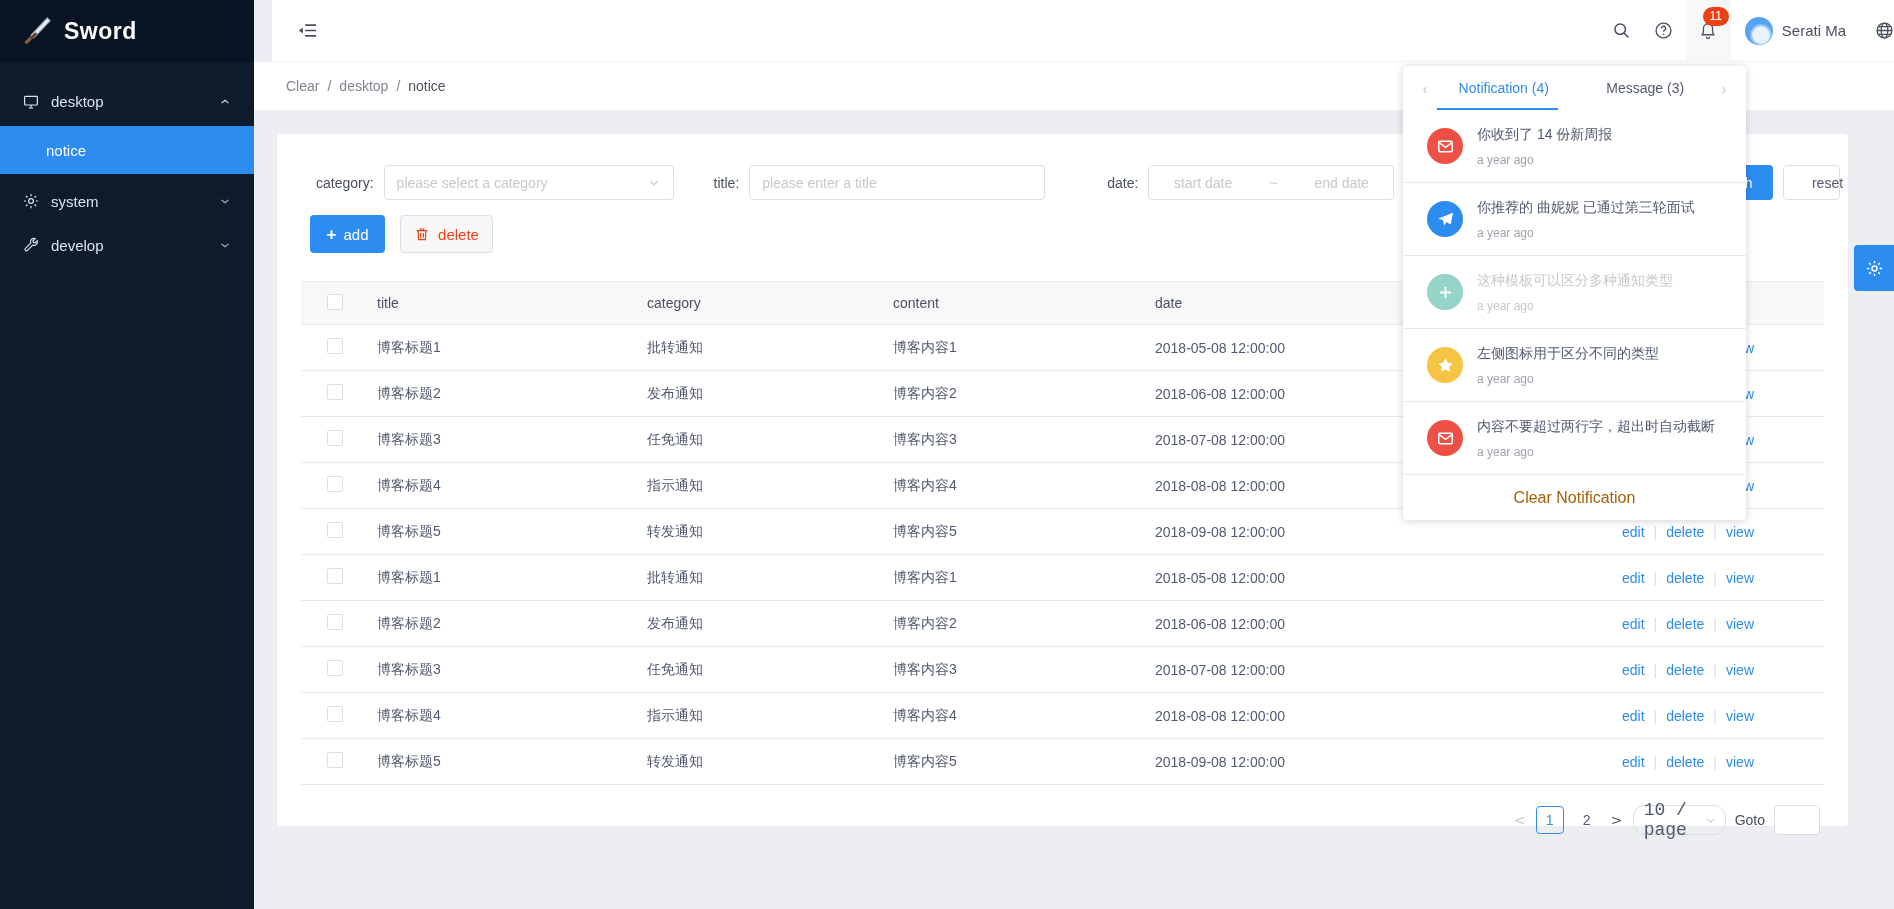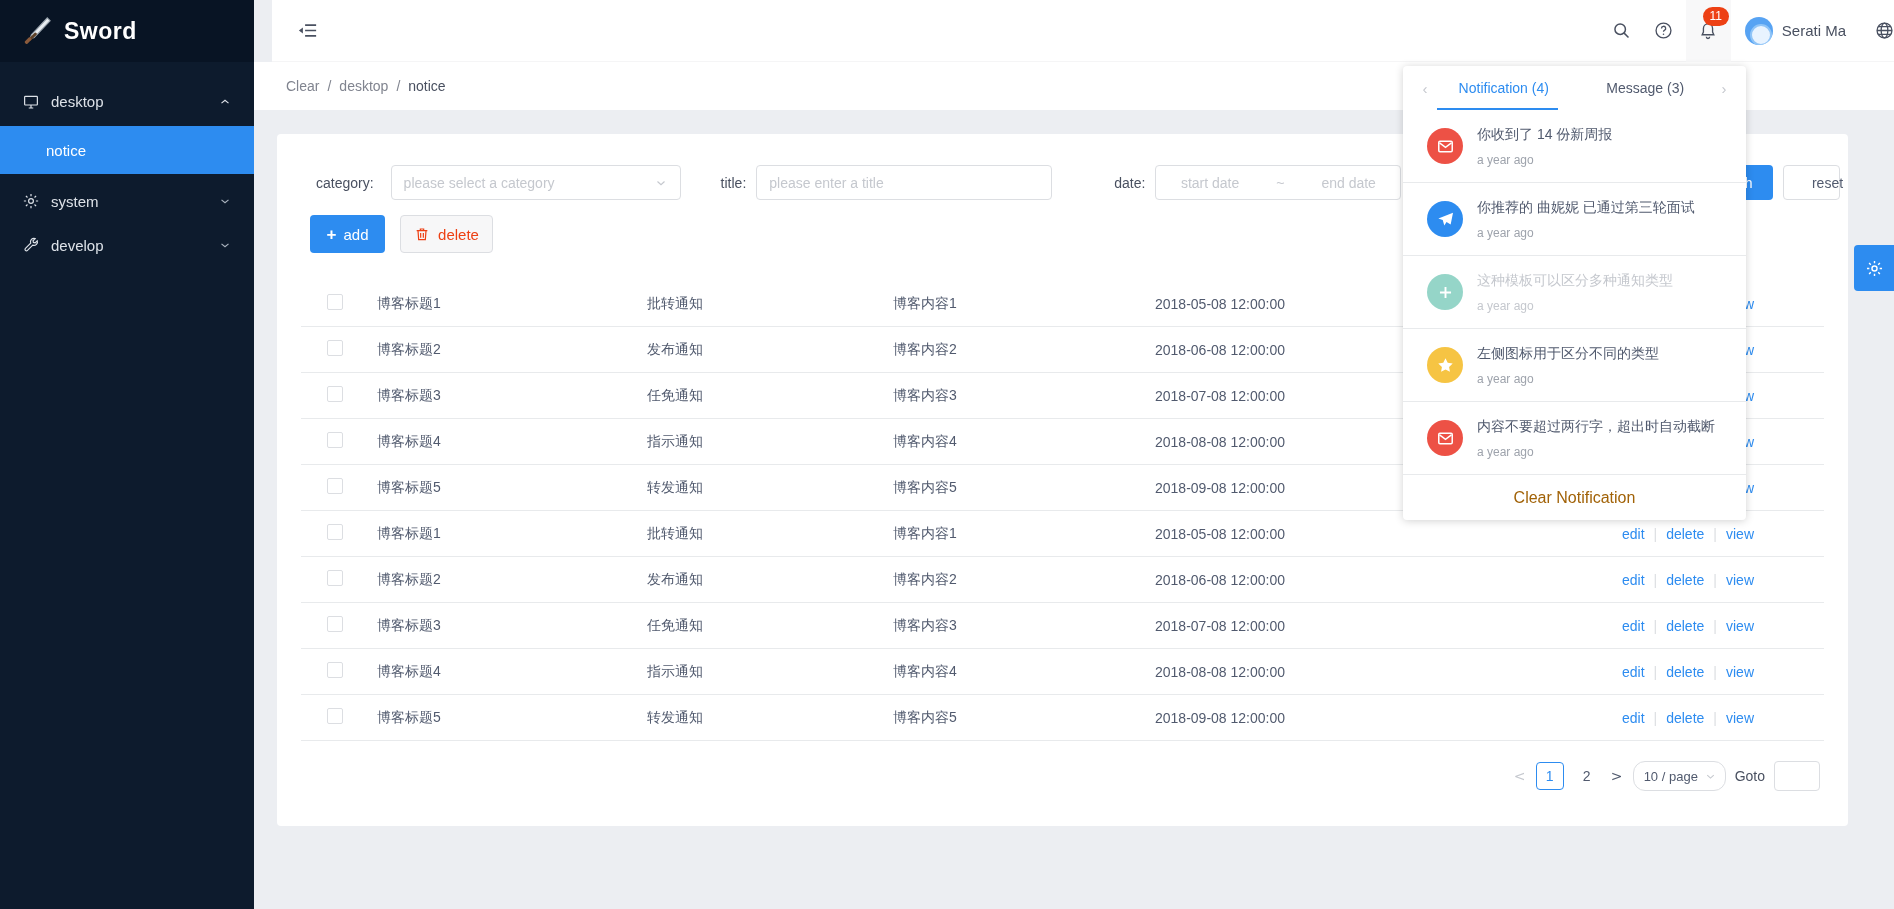--- a/index.html
+++ b/index.html
@@ -39,21 +39,21 @@
   .crumb.last { color:#495060; }
 
   
   .card { position:absolute; left:277px; top:134px; width:1571px; height:692px; background:#fff; border-radius:4px; padding:0 24px; }
 
   .filter-row { display:flex; align-items:center; height:35px; margin-top:31px; padding-left:15px; }
   .f-label { font-size:14px; color:#495060; margin-right:10px; white-space:nowrap; }
   .f-label.lt { margin-left:40px; }
   .f-label.ld { margin-left:62px; }
   .f-box { height:35px; border:1px solid #dcdee2; border-radius:4px; background:#fff; display:flex; align-items:center; font-size:14px; color:#c5c8ce; padding:0 12px; cursor:pointer; }
-  .f-select { width:290px; justify-content:space-between;margin-left:7px; }
+  .f-select { width:290px; justify-content:space-between; }
   .f-input { width:296px; }
   .f-date { width:246px; justify-content:space-around; padding:0 6px; }
 
   .btn { height:35px; border-radius:4px; font-size:14px; display:inline-flex; align-items:center; justify-content:center; cursor:pointer; border:1px solid transparent; }
   .btn-primary { background:#2d8cf0; color:#fff; }
   .btn-default { background:#fff; border-color:#dcdee2; color:#515a6e; }
   .btn-search { position:absolute; left:1413px; top:31px; width:83px; }
   .btn-reset  { position:absolute; left:1506px; top:31px; width:57px;padding-left:32px; }
 
   .toolbar-row { display:flex; align-items:center; margin-top:15px; padding-left:9px; gap:15px; }
@@ -71,21 +71,21 @@
   .cell.actions { text-align:right; padding-right:70px; }
   .cell.actions a { color:#2d8cf0; text-decoration:none; cursor:pointer; }
   .sep { font-style:normal; color:#dcdee2; margin:0 9px; }
 
   
   .pag { display:flex; align-items:center; justify-content:flex-end; margin-top:20px; gap:9px; padding-right:4px; font-size:14px; }
   .pg-arrow { width:14px; text-align:center; color:#515a6e; cursor:pointer; font-family:"DejaVu Sans",sans-serif; }
   .pg-arrow.dis { color:#c5c8ce; }
   .pg-num { min-width:28px; height:28px; line-height:28px; text-align:center; cursor:pointer; border-radius:4px; color:#515a6e; }
   .pg-num.active { border:1px solid #2d8cf0; color:#2d8cf0; line-height:26px; }
-  .pg-size { width:93px; height:30px; border:1px solid #dcdee2; border-radius:12px; display:flex; align-items:center; justify-content:space-between; padding:0 8px 0 10px; font-size:13px; color:#515a6e; cursor:pointer; }
+  .pg-size { width:93px; height:30px; border:1px solid #dcdee2; border-radius:12px; display:flex; align-items:center; justify-content:space-between; padding:0 8px 0 10px; font-size:18px; color:#515a6e; cursor:pointer;font-family:Liberation Mono, monospace; }
   .goto-label { color:#495060; }
   .goto-input { width:46px; height:30px; border:1px solid #dcdee2; border-radius:4px; background:#fff; }
 
   
   .npanel { position:absolute; left:1403px; top:66px; width:343px; background:#fff; border-radius:4px; box-shadow:0 1px 8px rgba(0,0,0,.18); z-index:9; }
   .ntabs { height:44px; display:flex; align-items:center; position:relative; padding:0 14px; }
   .ntab-arrow { color:#c5c8ce; font-size:15px; cursor:pointer; width:16px; text-align:center; }
   .ntab { flex:1; text-align:center; font-size:14px; color:#515a6e; cursor:pointer; }
   .ntab.active { color:#2d8cf0; }
   .ntab-line { position:absolute; left:34px; bottom:0; width:121px; height:2px; background:#2d8cf0; }
@@ -247,20 +247,28 @@
       <span>
         <svg viewBox="0 0 24 24" width="16" height="16" fill="none" stroke="#ed4014" stroke-width="1.8">
             <path d="M4 7h16M9.5 7V4.5h5V7M6 7l1 13.5h10L18 7M10 10.5v7M14 10.5v7"></path>
           </svg>
       </span>
       <span>delete</span>
     </div>
   </div>
 
   <div class="table">
+    <div class="trow thead">
+      <span class="cell cb"><span class="checkbox"></span></span>
+      <span class="cell">title</span>
+      <span class="cell">category</span>
+      <span class="cell">content</span>
+      <span class="cell">date</span>
+      <span class="cell actions"></span>
+    </div>
 
       <div class="trow">
         <span class="cell cb"><span class="checkbox"></span></span>
         <span class="cell">博客标题1</span>
         <span class="cell">批转通知</span>
         <span class="cell">博客内容1</span>
         <span class="cell">2018-05-08 12:00:00</span>
         <span class="cell actions"><a>edit</a><i class="sep">|</i><a>delete</a><i class="sep">|</i><a>view</a></span>
       </div>
 

